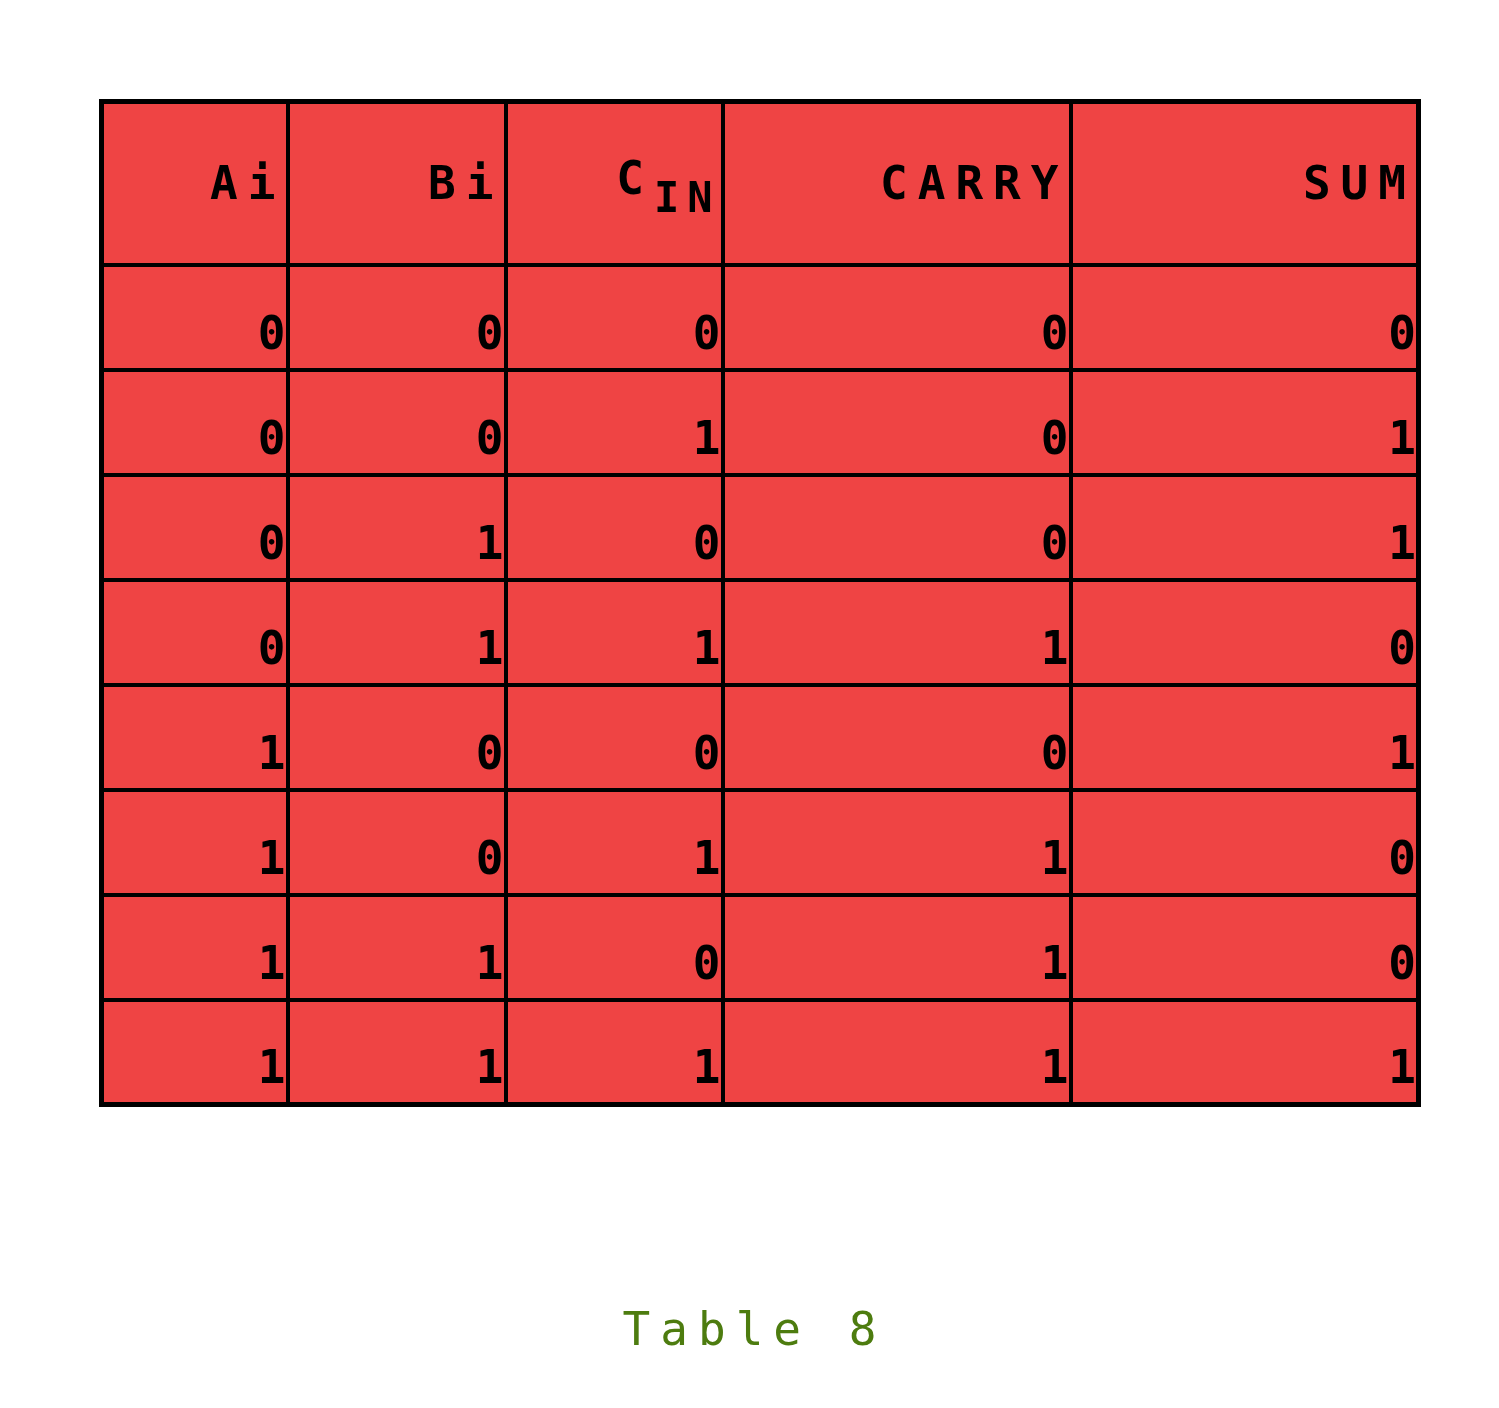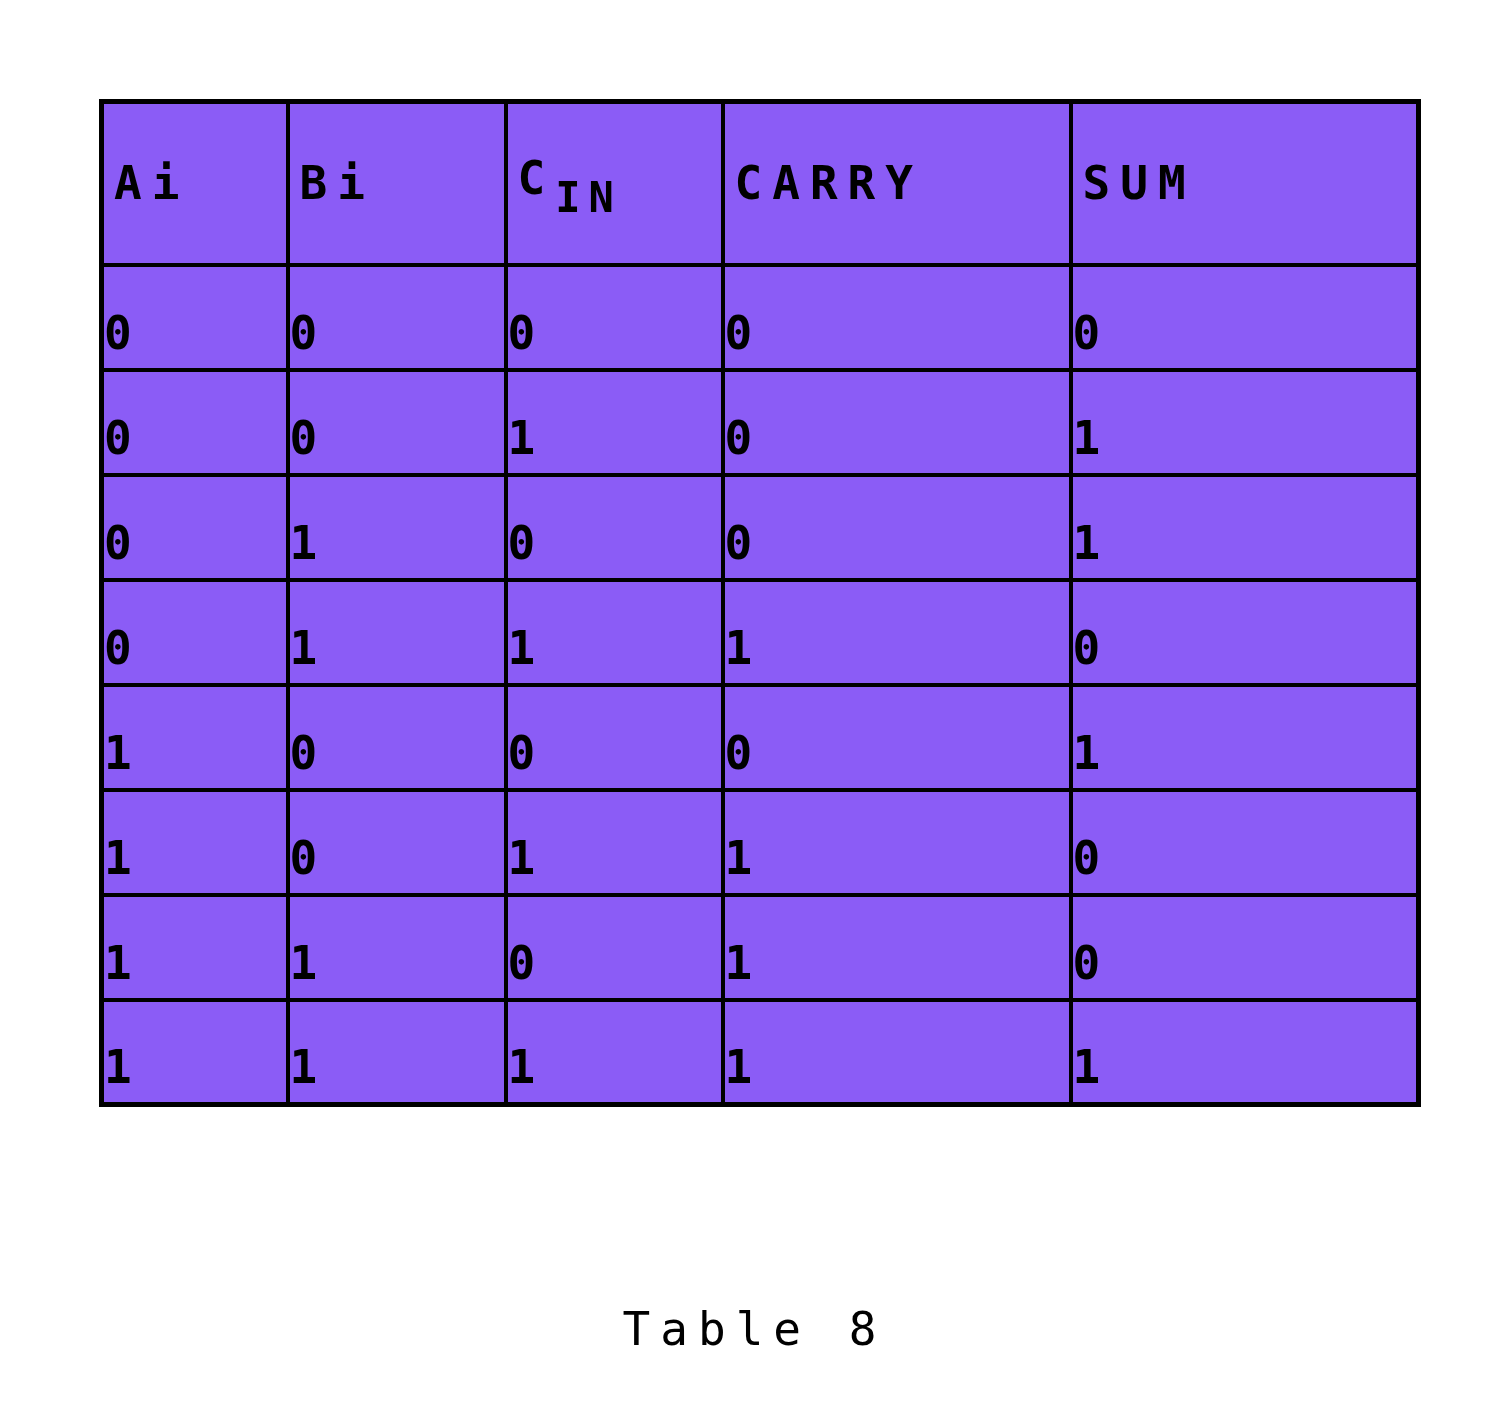--- a/index.html
+++ b/index.html
@@ -38,23 +38,23 @@
 
   #truth-table col.c-ai    { width: 186px; }
   #truth-table col.c-bi    { width: 218px; }
   #truth-table col.c-cin   { width: 217px; }
   #truth-table col.c-carry { width: 348px; }
   #truth-table col.c-sum   { width: 348px; }
 
   #truth-table th,
   #truth-table td {
     border: 4px solid #000;
-    text-align: left;
+    text-align: right;
     padding: 0;
-    background: #8b5cf6;
+    background: #ef4444;
   }
 
   
   #truth-table thead tr { height: 163px; }
   #truth-table thead th {
     font-weight: 700;
     font-size: 46px;
     letter-spacing: 10px;
     text-indent: 10px;       
     vertical-align: middle;
@@ -87,21 +87,21 @@
   #caption {
     position: absolute;
     left: 0;
     top: 1302px;
     width: 1499px;
     text-align: center;
     font-size: 46px;
     font-weight: 400;
     letter-spacing: 10px;
     text-indent: 10px;
-    color: #000000;
+    color: #4d7c0f;
   }
 </style>
 </head>
 <body>
 
 <div id="page">
 
   <table id="truth-table">
     <colgroup>
       <col class="c-ai">

